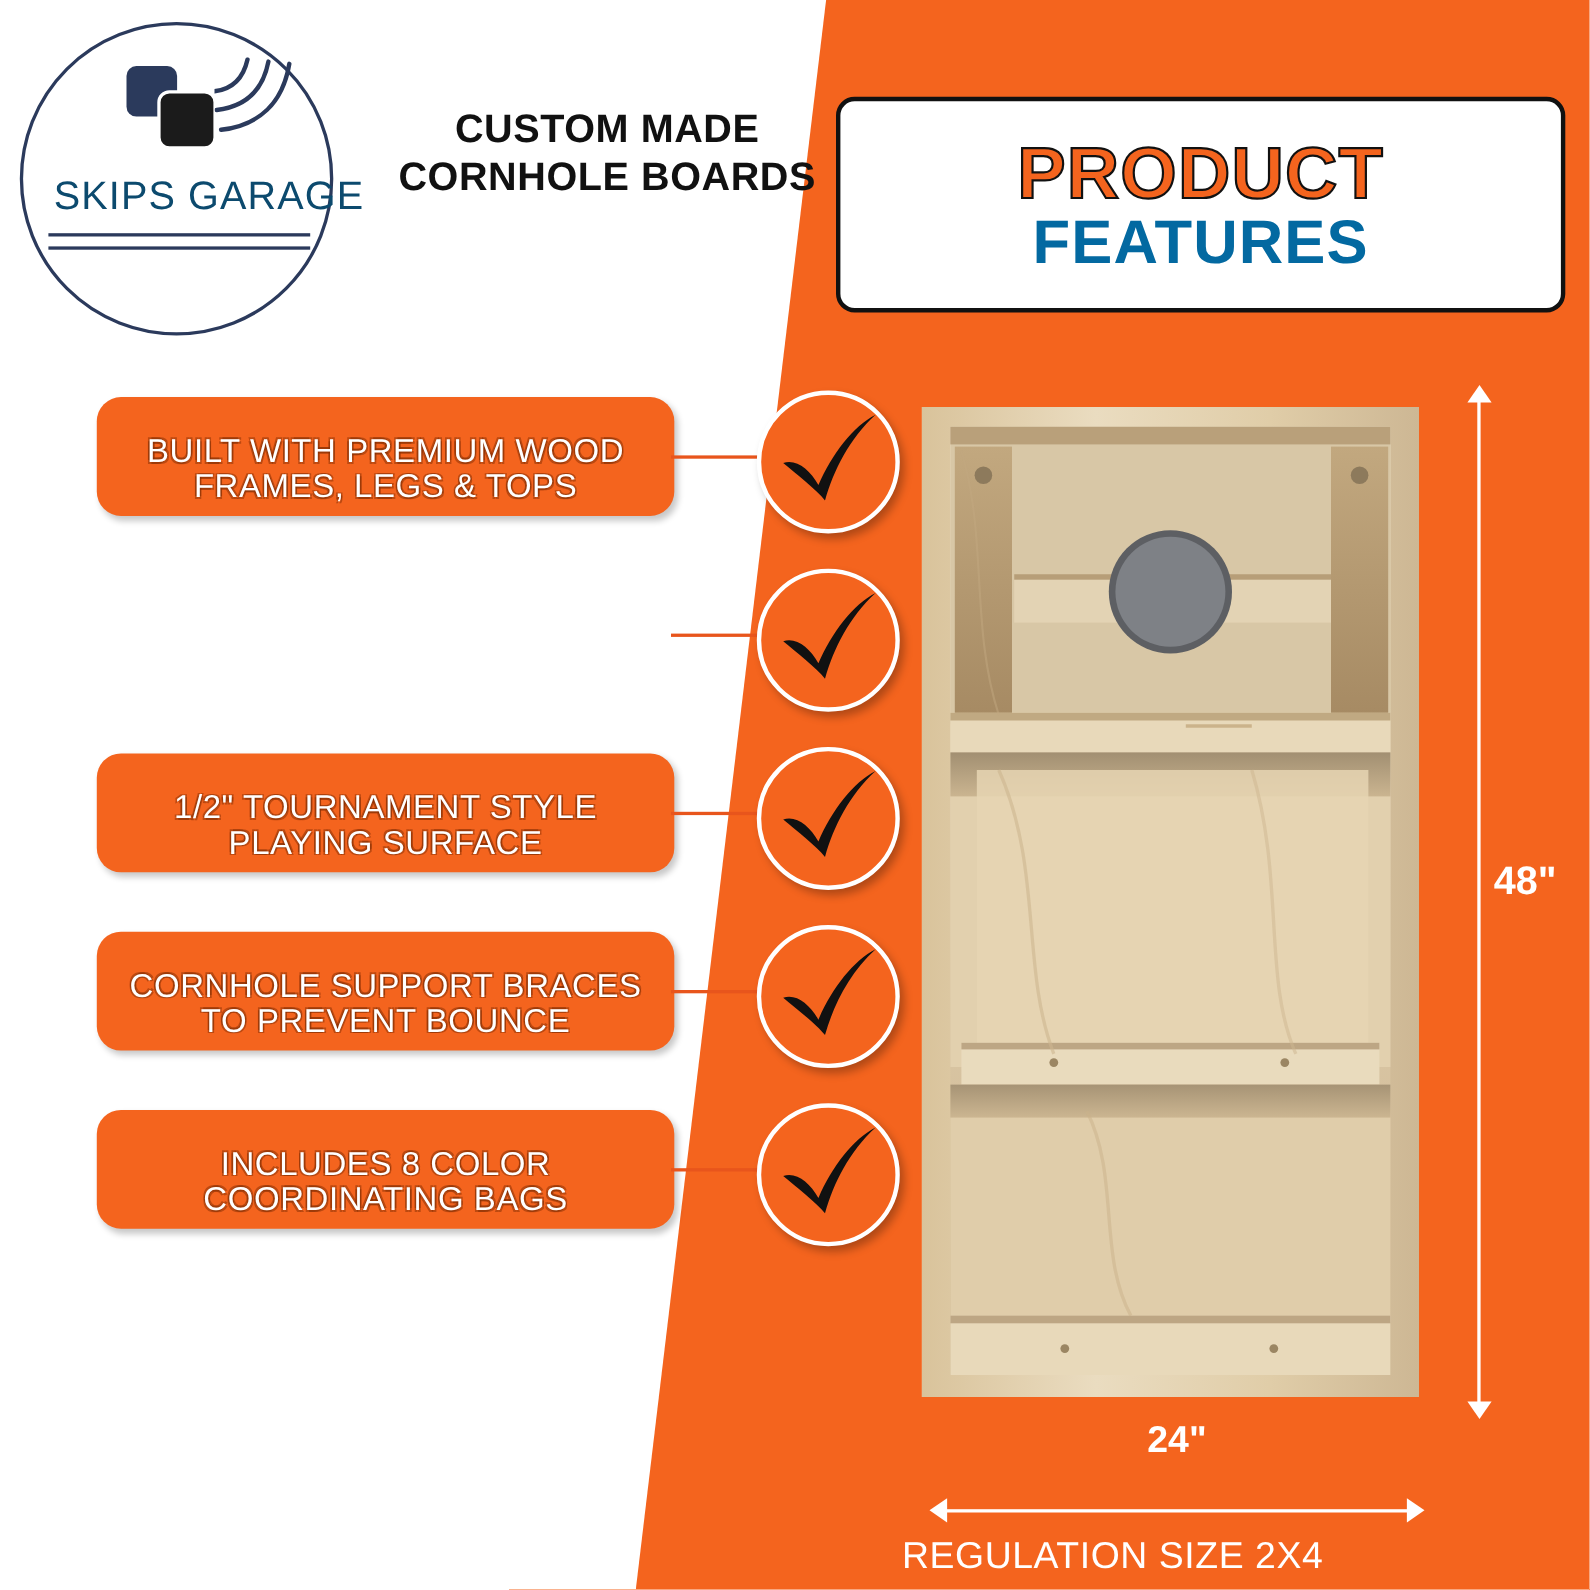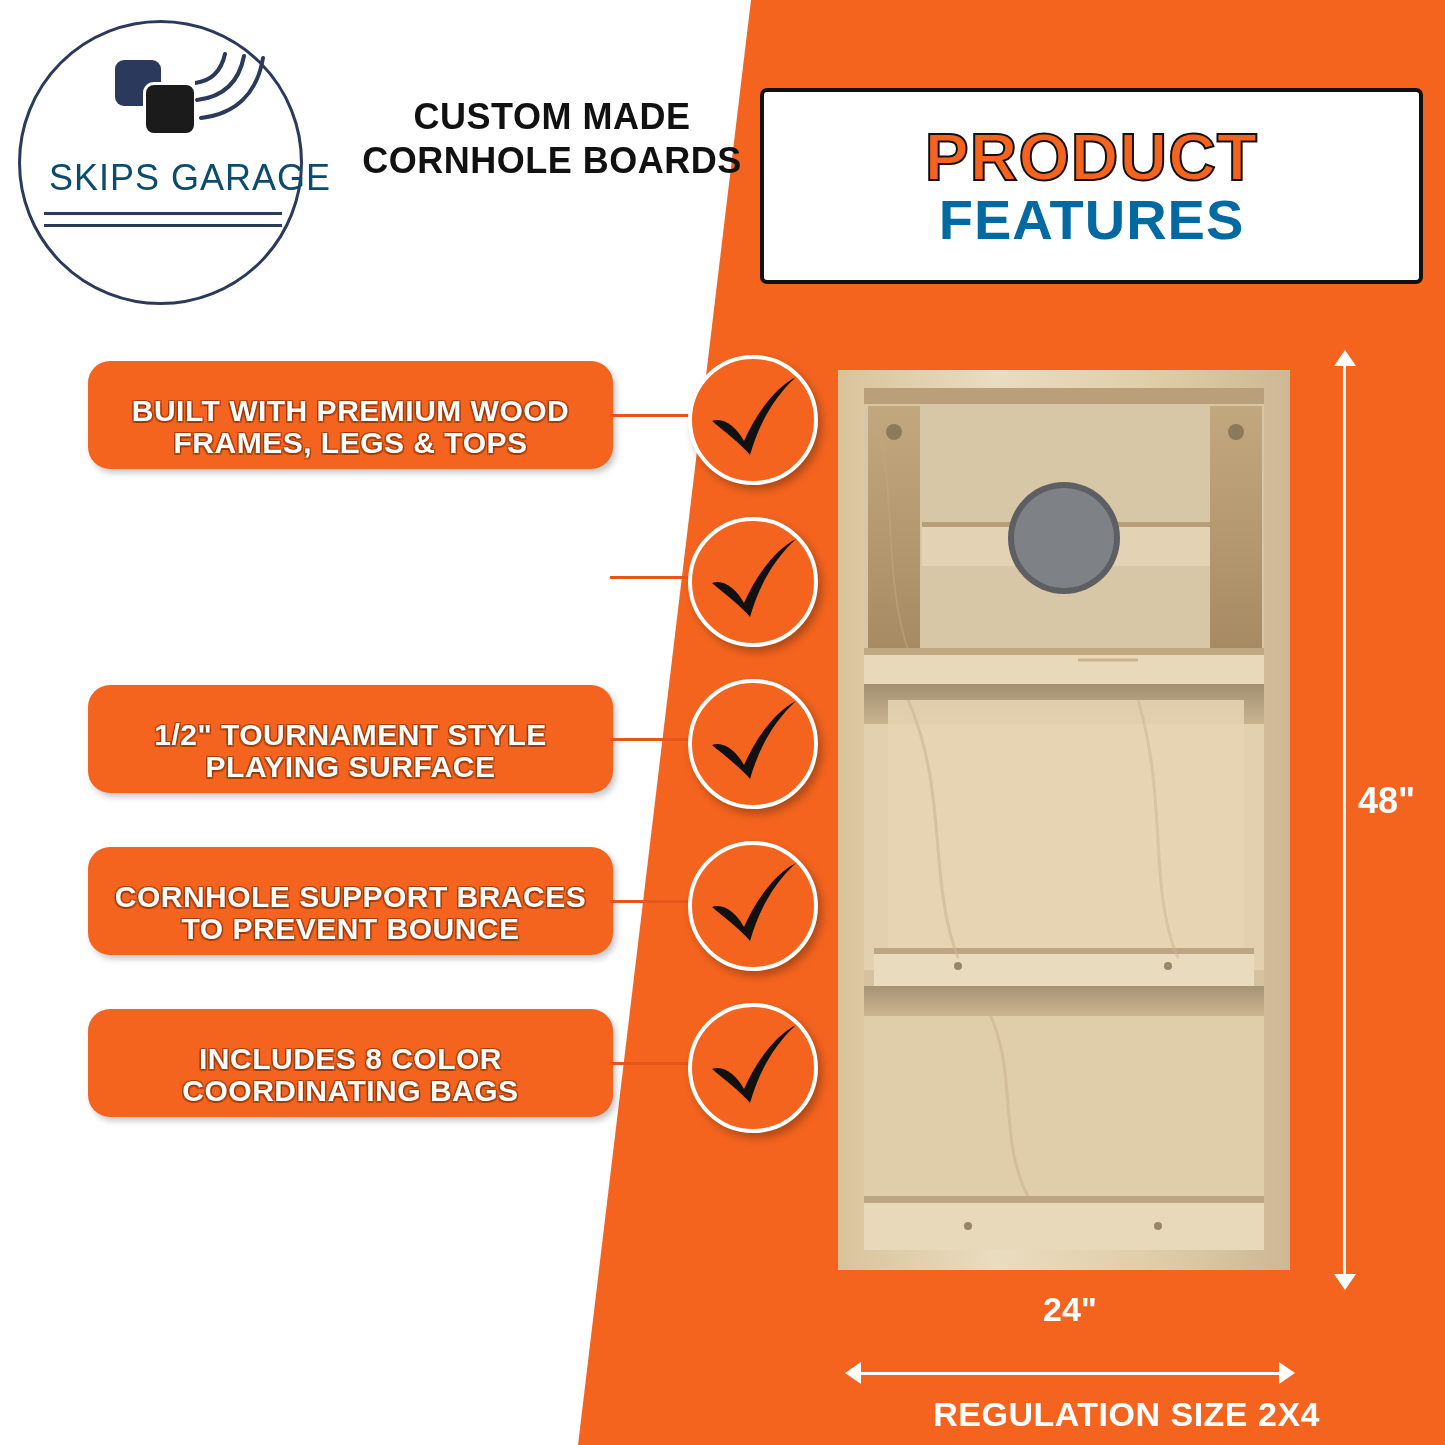--- a/index.html
+++ b/index.html
@@ -55,21 +55,21 @@
   #left-title{
     position:absolute;left:352px;top:95px;width:400px;z-index:5;
     text-align:center;color:#111;
     font-weight:bold;font-size:36px;line-height:1.22;
     letter-spacing:0.5px;
   }
 
   
   #features-box{
     position:absolute;left:760px;top:88px;width:655px;height:188px;z-index:5;
-    background:#ffffff;border:4px solid #111;border-radius:7px;
+    background:#ffffff;border:4px solid #111;border-radius:17px;
     display:flex;flex-direction:column;align-items:center;justify-content:center;
   }
   #features-box .line1{
     color:#f4641e;font-weight:bold;font-size:66px;line-height:1;
     letter-spacing:1px;
     -webkit-text-stroke:2px #111;
   }
   #features-box .line2{
     color:#0369a1;font-weight:bold;font-size:56px;line-height:1;
     letter-spacing:1px;margin-top:2px;
@@ -79,21 +79,21 @@
   #feature-list{position:absolute;left:0;top:355px;width:840px;height:950px;z-index:6;}
   .feature-row{position:absolute;left:88px;width:740px;height:120px;}
   .pill{
     position:absolute;left:0;top:6px;width:525px;height:108px;
     background:#f4641e;border-radius:22px;
     display:flex;align-items:center;justify-content:center;
     text-align:center;
     box-shadow:3px 4px 6px rgba(0,0,0,0.22);
   }
   .pill span{
-    color:#ffffff;font-weight:bold;font-size:30px;line-height:1.08;
+    color:#ffffff;font-weight:normal;font-size:30px;line-height:1.08;
     letter-spacing:0.5px;
     text-shadow:
       -1.5px -1.5px 0 rgba(120,40,0,.45),
        1.5px -1.5px 0 rgba(120,40,0,.45),
       -1.5px  1.5px 0 rgba(120,40,0,.45),
        1.5px  1.5px 0 rgba(120,40,0,.45);
     padding:0 12px;
     margin-top:24px;
   }
   .connector{
@@ -144,22 +144,22 @@
     position:absolute;left:0;top:72px;width:0;height:0;
     border-top:11px solid transparent;border-bottom:11px solid transparent;
     border-right:16px solid #ffffff;
   }
   #dim-bottom .arrow-right{
     position:absolute;right:0;top:72px;width:0;height:0;
     border-top:11px solid transparent;border-bottom:11px solid transparent;
     border-left:16px solid #ffffff;
   }
   #regulation-caption{
-    position:absolute;left:820px;top:1395px;width:500px;text-align:right;z-index:7;
-    color:#ffffff;font-weight:bold;font-size:34px;letter-spacing:0.5px;
+    position:absolute;left:820px;top:1395px;width:500px;text-align:left;z-index:7;
+    color:#ffffff;font-weight:normal;font-size:34px;letter-spacing:0.5px;
   }
 </style>
 </head>
 <body>
 
 <div id="orange-panel"></div>
 
 <div id="logo-block">
   <div id="logo-circle"></div>
   <div id="logo-squares">

